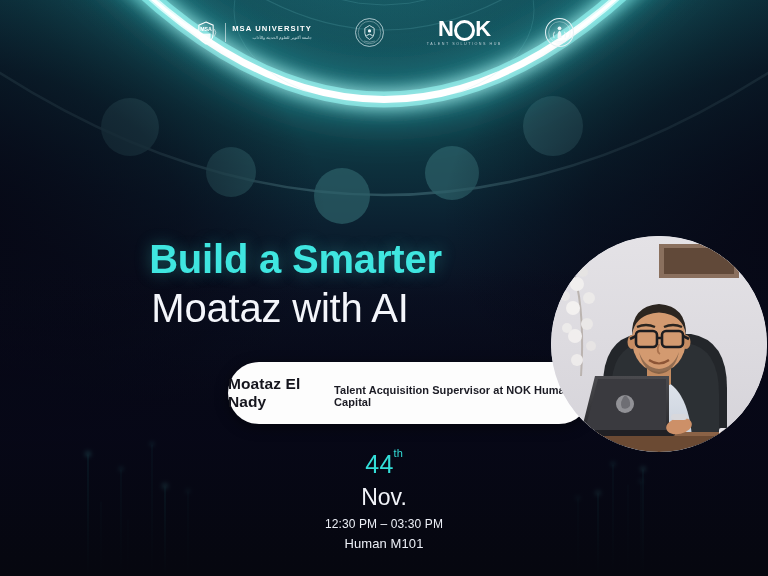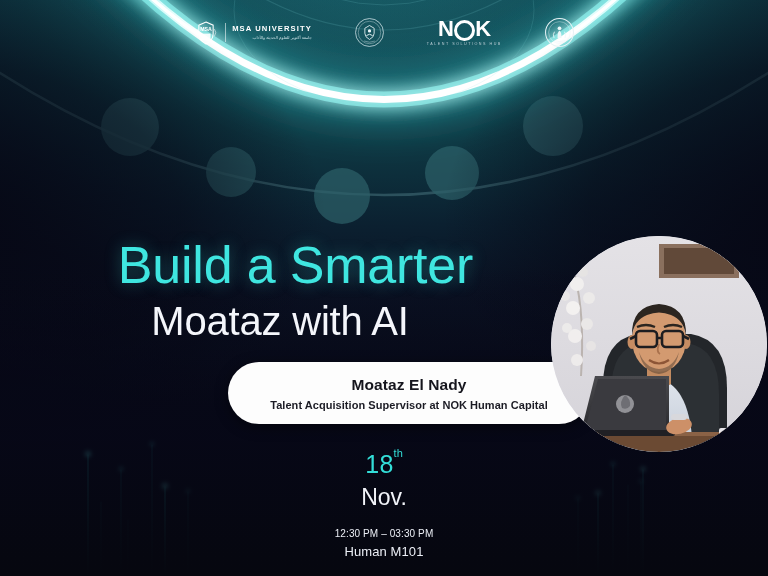--- a/index.html
+++ b/index.html
@@ -35,47 +35,47 @@
   .nok{display:flex;flex-direction:column;align-items:center;}
   .nok-word{font-size:22px;font-weight:bold;color:#fff;letter-spacing:-.5px;line-height:.92;display:flex;align-items:center;}
   .nok-word .o{
     display:inline-block;width:15px;height:15px;border:3.4px solid #fff;border-radius:50%;
     margin:0 .5px;position:relative;top:1px;
   }
   .nok-tag{font-size:3.7px;color:#b9ccd4;letter-spacing:1.5px;margin-top:2px;}
 
   
   .headline{position:absolute;left:0;top:238px;width:560px;text-align:center;z-index:7;}
-  .h-line1{font-size:52px;color:#3fe6e0;line-height:1.06;font-weight:normal;letter-spacing:-.2px;
+  .h-line1{font-size:40px;color:#3fe6e0;line-height:1.06;font-weight:bold;letter-spacing:-.2px;
            text-shadow:0 0 16px rgba(63,230,224,.35);padding-left:31px;}
   .h-line2{font-size:40px;color:#f4f6fb;line-height:1.1;font-weight:normal;letter-spacing:-.2px;margin-top:6px;}
 
   
   .card{
     position:absolute;left:228px;top:362px;width:362px;height:62px;
     background:#fdfdfd;border-radius:31px;z-index:6;
     box-shadow:0 3px 14px rgba(0,0,0,.45);
-    display:flex;flex-direction:column;align-items:center;justify-content:center;
+    display:flex;flex-direction:row;align-items:center;justify-content:center;
   }
   .card-name{font-size:15.5px;font-weight:bold;color:#15151d;letter-spacing:.1px;}
   .card-role{font-size:11px;font-weight:bold;color:#1b1b24;margin-top:5px;letter-spacing:.05px;}
 
   
   .photo{
     position:absolute;left:551px;top:236px;width:216px;height:216px;border-radius:50%;
     overflow:hidden;z-index:8;background:#e9e9ef;
   }
   .photo .p-gfx{position:absolute;left:0;top:0;}
 
   
   .dateblk{position:absolute;left:0;top:452px;width:768px;text-align:center;z-index:7;}
   .d-day{font-size:25px;color:#33ded8;line-height:1;letter-spacing:.3px;}
   .d-day sup{font-size:11px;top:-.65em;position:relative;letter-spacing:0;text-align:right;}
   .d-mon{font-size:23px;color:#f2f4f9;line-height:1.08;margin-top:8px;}
-  .d-time{font-size:10px;color:#eceff6;margin-top:18px;letter-spacing:.1px;}
+  .d-time{font-size:12px;color:#eceff6;margin-top:7px;letter-spacing:.1px;}
   .d-room{font-size:13px;color:#eceff6;margin-top:5px;letter-spacing:.1px;}
 </style>
 </head>
 <body>
 
 <div id="poster">
 
   <svg class="gfx" viewBox="0 0 768 576" xmlns="http://www.w3.org/2000/svg">
     <defs>
       <radialGradient id="domeGlow" cx="50%" cy="4%" r="62%">
@@ -313,19 +313,19 @@
 
         <ellipse cx="128" cy="190" rx="13" ry="8" fill="#cd9068" transform="rotate(-12 128 190)"></ellipse>
         <rect x="120" y="178" width="16" height="6" rx="3" fill="#d8d8dc"></rect>
 
         <rect x="168" y="192" width="22" height="9" rx="2" fill="#e8e6ea"></rect>
       </g>
     </svg>
   </div>
 
   <div class="dateblk">
-    <div class="d-day"><span>18</span><sup>th</sup></div>
+    <div class="d-day"><span>44</span><sup>th</sup></div>
     <div class="d-mon">Nov.</div>
     <div class="d-time">12:30 PM – 03:30 PM</div>
     <div class="d-room">Human M101</div>
   </div>
 
 </div>
 
 </body></html>

